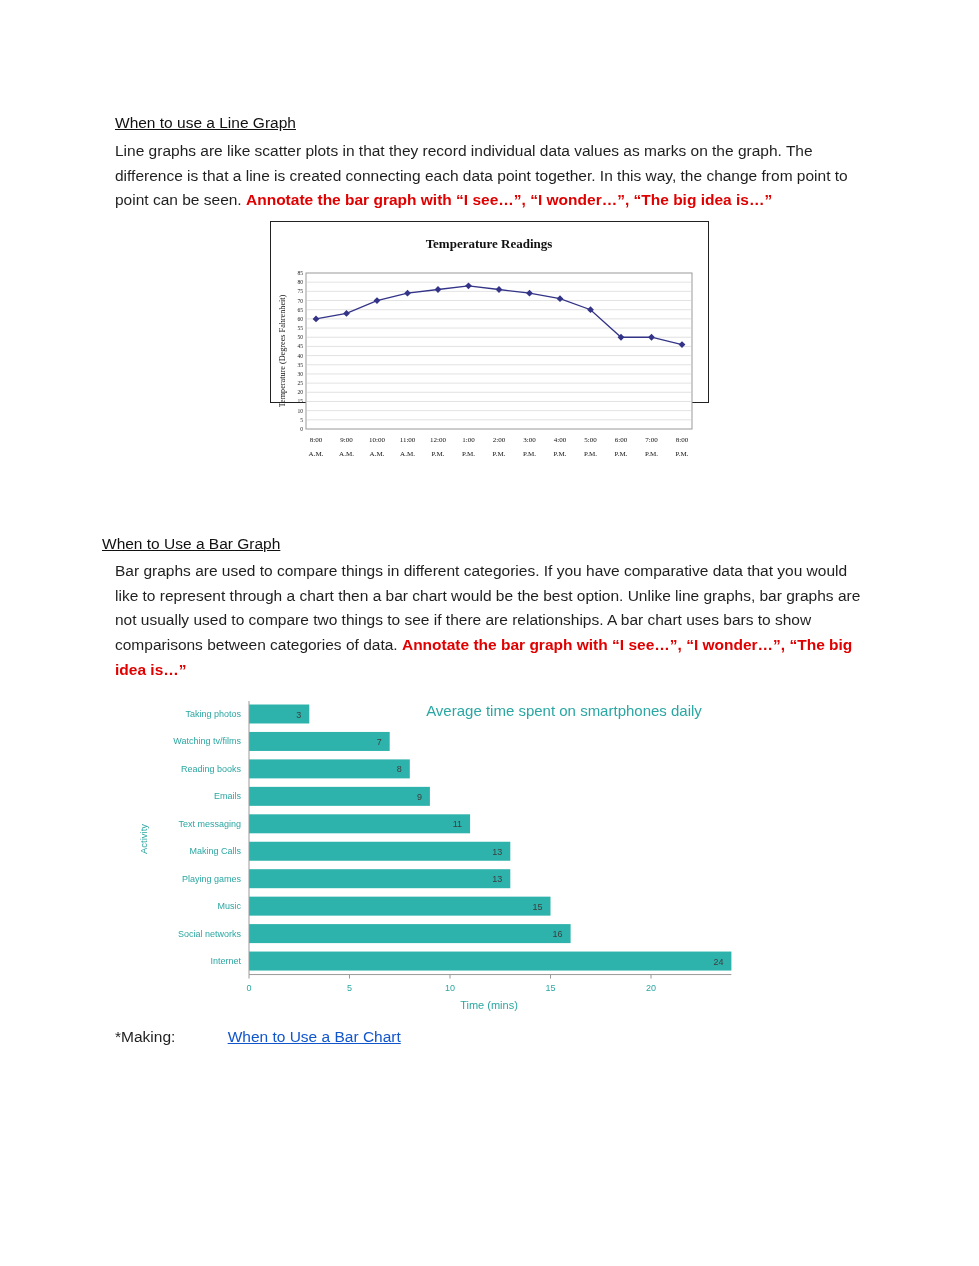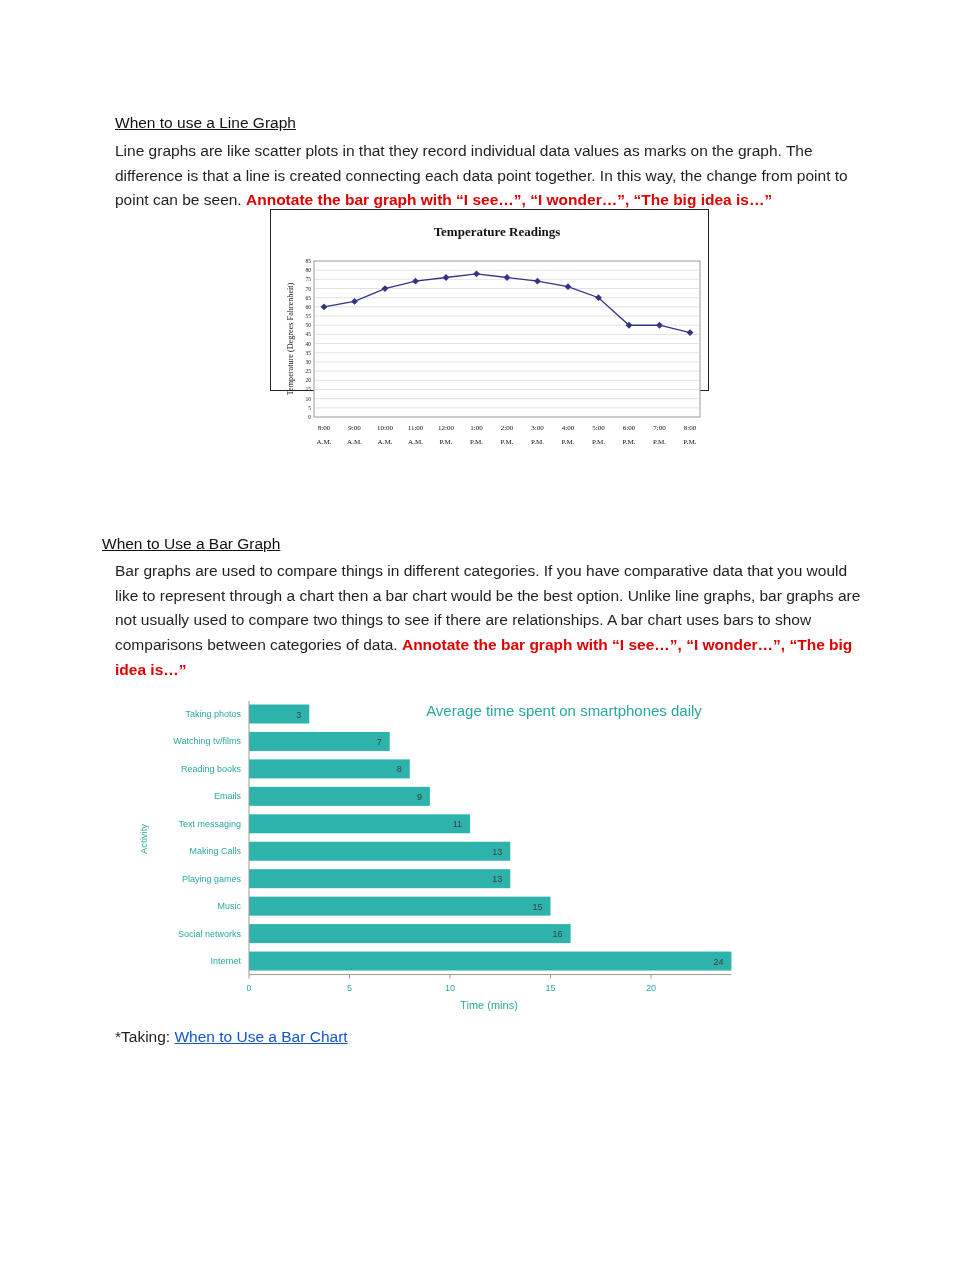--- a/index.html
+++ b/index.html
@@ -19,34 +19,34 @@
     color:#111;
   }
   .para {
     font-size:15.5px;
     line-height:24.7px;
     color:#1f1f1f;
   }
   .annot { color:#e00000; font-weight:700; }
   .chart-frame { border:1px solid #222; background:#fff; }
   .bar-chart-frame { background:#fff; }
-  a.link { color:#1155cc; text-decoration:underline; cursor:pointer; }
+  a.link { color:#1155cc; text-decoration:underline; cursor:pointer;margin-left:48px; }
   .source { font-size:15.5px; color:#1f1f1f; }
   #lineChart text { font-family:"Liberation Serif", serif; }
   #barChart text { font-family:"Liberation Sans", sans-serif; }
 </style>
 </head>
 <body>
 
 <h3 class="abs heading" style="left:115px; top:114px;">When to use a Line Graph</h3>
 
 <p class="abs para" style="left:115px; top:139px; width:750px;"><span>Line graphs are like scatter plots in that they record individual data values as marks on the graph. The difference is that a line is created connecting each data point together. In this way, the change from point to point can be seen.</span>
   <span class="annot">Annotate the bar graph with “I see…”, “I wonder…”, “The big idea is…”</span></p>
 
-<div class="abs chart-frame" style="left:270px; top:209px; width:439px; height:182px;padding-left:8px;">
+<div class="abs chart-frame" style="left:270px; top:221px; width:439px; height:182px;">
   <svg id="lineChart" width="437" height="248" viewBox="0 0 437 248">
       <text x="218" y="26" text-anchor="middle" font-size="13px" font-weight="bold" fill="#111">Temperature Readings</text>
       <rect x="35" y="51" width="386" height="156" fill="#ffffff" stroke="#999" stroke-width="1"></rect>
       <text x="32" y="209" text-anchor="end" font-size="5.6px" fill="#222">0</text>
       <line x1="35" y1="197.8235294117647" x2="421" y2="197.8235294117647" stroke="#cfcfcf" stroke-width="0.6"></line>
       <text x="32" y="199.8235294117647" text-anchor="end" font-size="5.6px" fill="#222">5</text>
       <line x1="35" y1="188.64705882352942" x2="421" y2="188.64705882352942" stroke="#cfcfcf" stroke-width="0.6"></line>
       <text x="32" y="190.64705882352942" text-anchor="end" font-size="5.6px" fill="#222">10</text>
       <line x1="35" y1="179.47058823529412" x2="421" y2="179.47058823529412" stroke="#cfcfcf" stroke-width="0.6"></line>
       <text x="32" y="181.47058823529412" text-anchor="end" font-size="5.6px" fill="#222">15</text>
@@ -169,13 +169,13 @@
       <text x="313" y="293.54999999999995" text-anchor="middle" font-size="9px" fill="#2aa7a2">10</text>
       <line x1="413.5" y1="277.54999999999995" x2="413.5" y2="281.54999999999995" stroke="#9a9a9a" stroke-width="1"></line>
       <text x="413.5" y="293.54999999999995" text-anchor="middle" font-size="9px" fill="#2aa7a2">15</text>
       <line x1="514" y1="277.54999999999995" x2="514" y2="281.54999999999995" stroke="#9a9a9a" stroke-width="1"></line>
       <text x="514" y="293.54999999999995" text-anchor="middle" font-size="9px" fill="#2aa7a2">20</text>
       <text x="352" y="311.54999999999995" text-anchor="middle" font-size="11px" fill="#2aa7a2">Time (mins)</text>
       <text x="10" y="142" text-anchor="middle" font-size="9.5px" fill="#2aa7a2" transform="rotate(-90 10 142)">Activity</text>
     </svg>
 </div>
 
-<p class="abs source" style="left:115px; top:1028px;"><span>*Taking: </span><a href="#" class="link">When to Use a Bar Chart</a></p>
+<p class="abs source" style="left:115px; top:1028px;"><span>*Making: </span><a href="#" class="link">When to Use a Bar Chart</a></p>
 
 </body></html>

